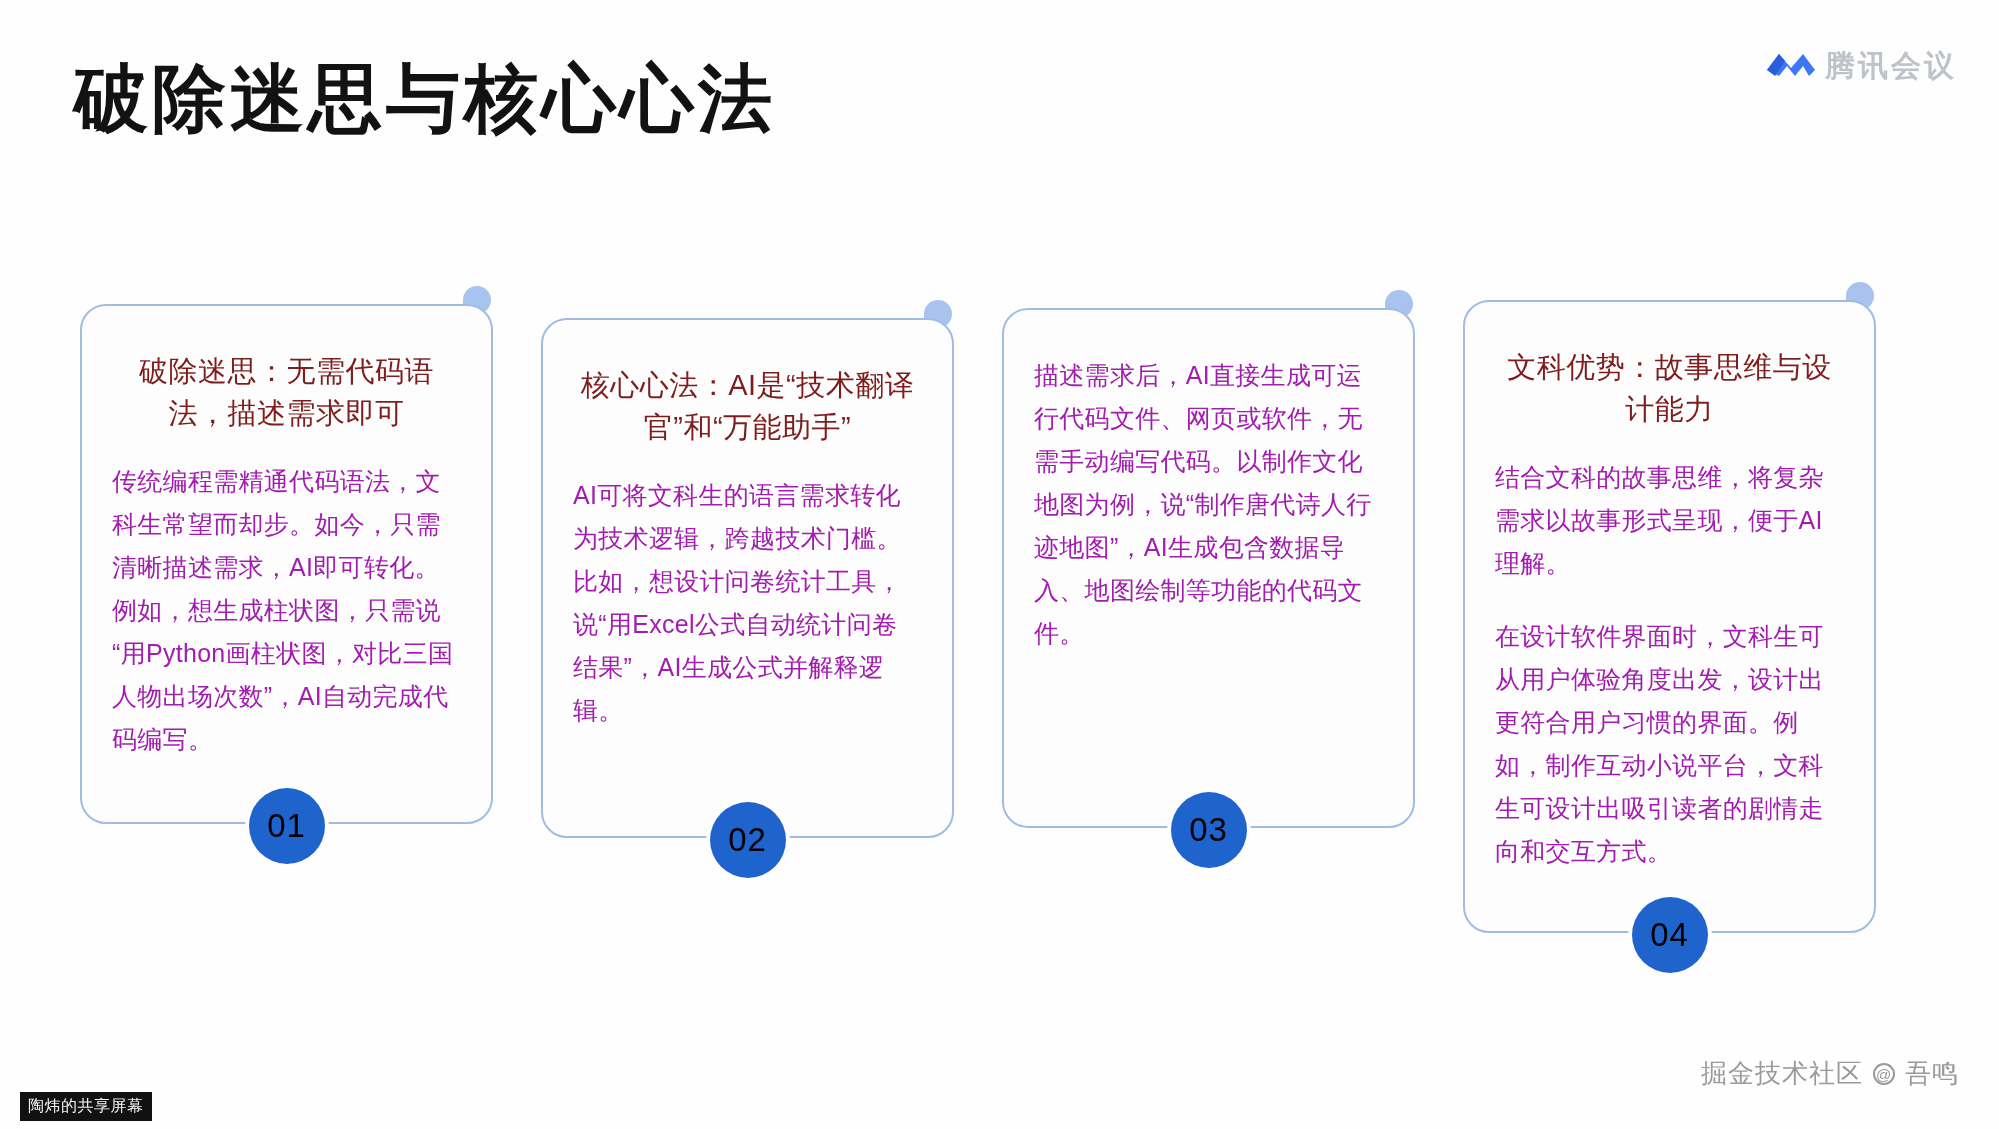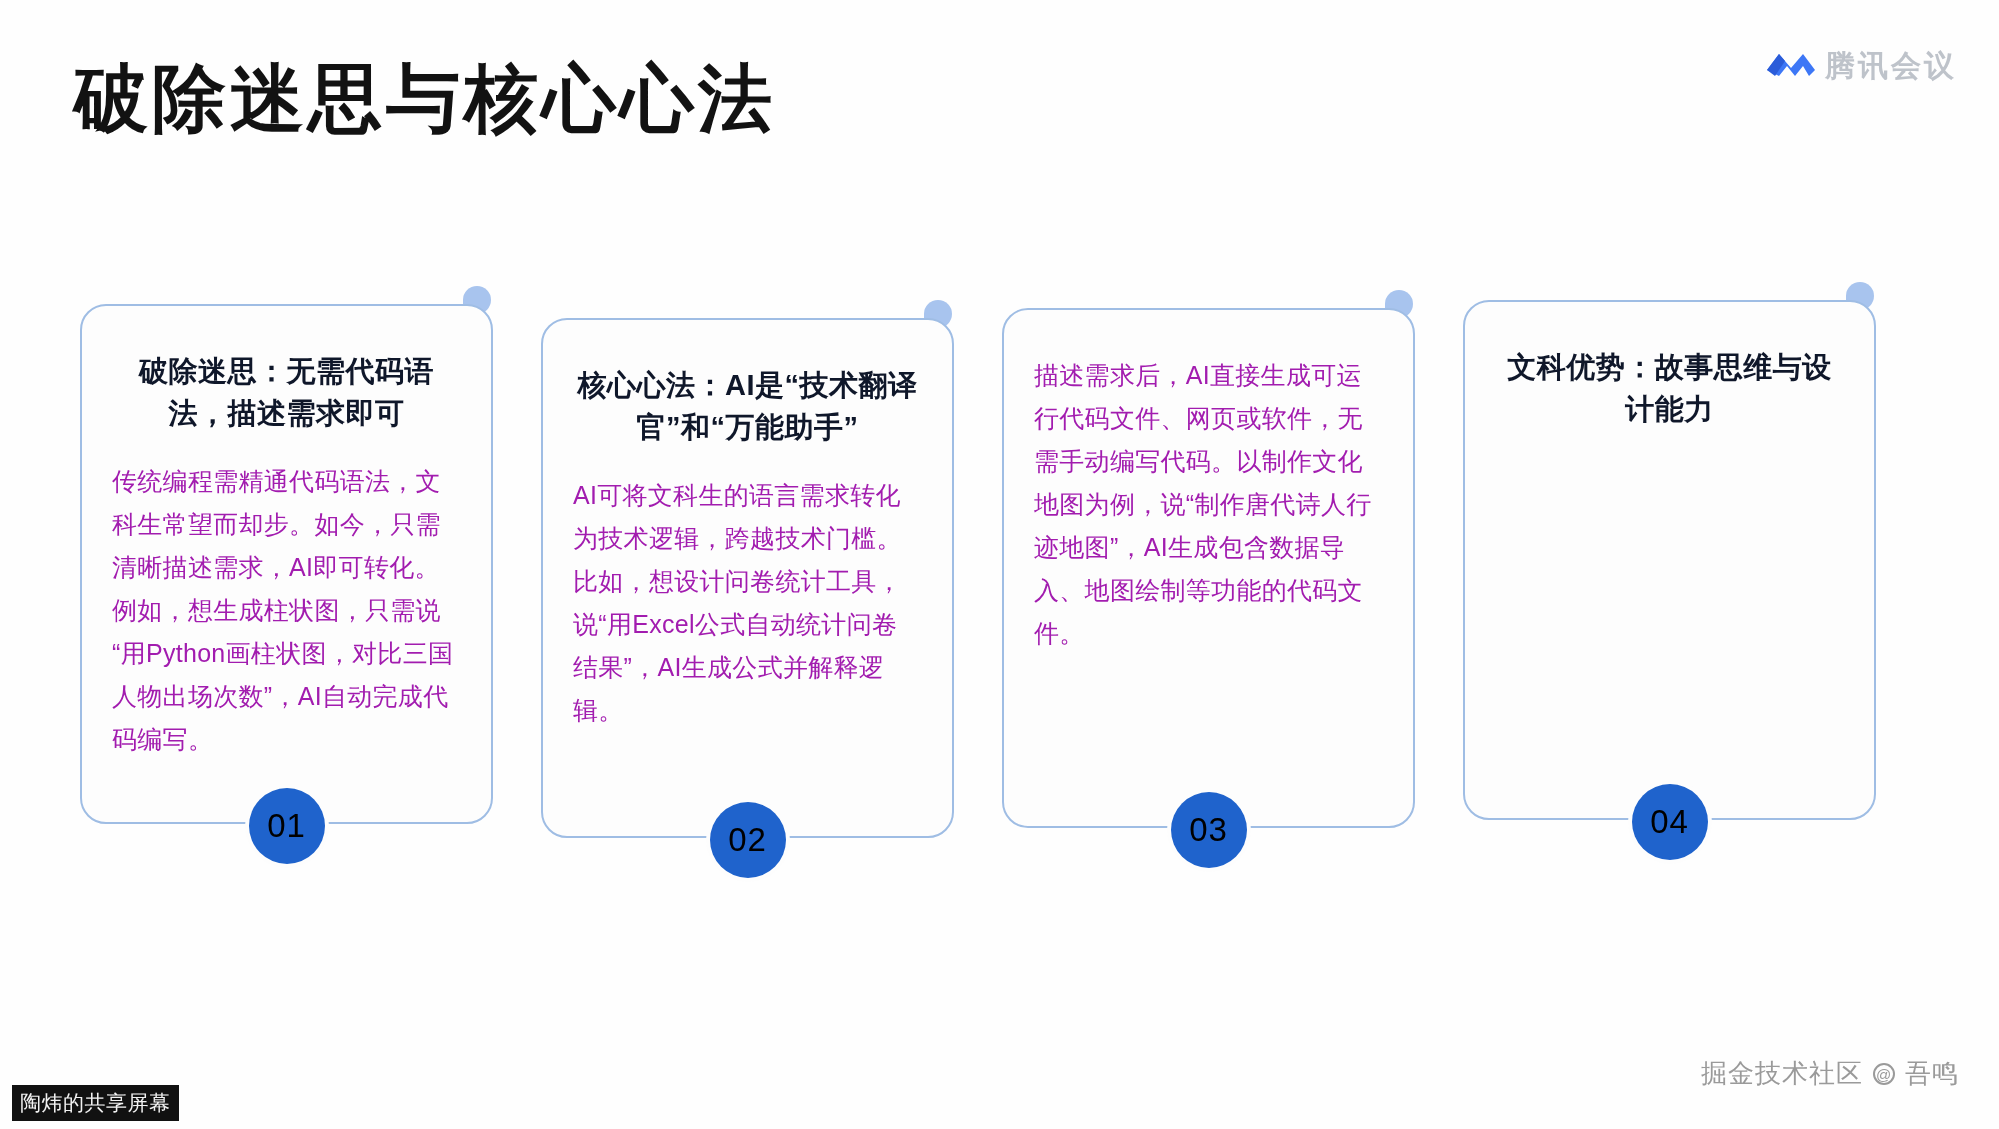--- a/index.html
+++ b/index.html
@@ -84,23 +84,23 @@
     border: 2px solid #9fbde4;
     border-radius: 26px;
     background: #fdfdfd;
     padding: 44px 30px 58px 30px;
     min-height: 520px;
     box-sizing: border-box;
     z-index: 2;
   }
   .card-title {
     font-size: 29px;
-    font-weight: 700;
+    font-weight: 400;
     line-height: 1.45;
-    color: #0f172a;
+    color: #7f1d1d;
     letter-spacing: 0.5px;
     margin-bottom: 26px;
     text-align: center;
   }
   .card-body p {
     margin: 0;
     font-size: 25px;
     line-height: 1.72;
     color: #a21caf;
     letter-spacing: 0.3px;
@@ -167,25 +167,25 @@
     top: 50%;
     transform: translate(-50%, -50%);
     font-size: 15px;
     line-height: 1;
     color: #9a9a9a;
   }
 
   
   .share-label {
     position: absolute;
-    left: 12px;
+    left: 20px;
     bottom: 8px;
     background: #111111;
     color: #f2f2f2;
-    font-size: 21px;
+    font-size: 16px;
     padding: 4px 8px;
     letter-spacing: 0.5px;
     white-space: nowrap;
   }
 </style>
 </head>
 <body>
 
 <div class="slide">
 
@@ -236,20 +236,24 @@
       </div>
       <div class="badge-rail">
         <div class="badge">03</div>
       </div>
     </div>
 
     <div class="card-wrap i3">
       <span class="dot"></span>
       <div class="card">
         <div class="card-title">文科优势：故事思维与设计能力</div>
+        <div class="card-body">
+          <p>结合文科的故事思维，将复杂需求以故事形式呈现，便于AI理解。</p>
+          <p>在设计软件界面时，文科生可从用户体验角度出发，设计出更符合用户习惯的界面。例如，制作互动小说平台，文科生可设计出吸引读者的剧情走向和交互方式。</p>
+        </div>
       </div>
       <div class="badge-rail">
         <div class="badge">04</div>
       </div>
     </div>
 
   </div>
 
   <div class="watermark">
     <span>掘金技术社区</span>

